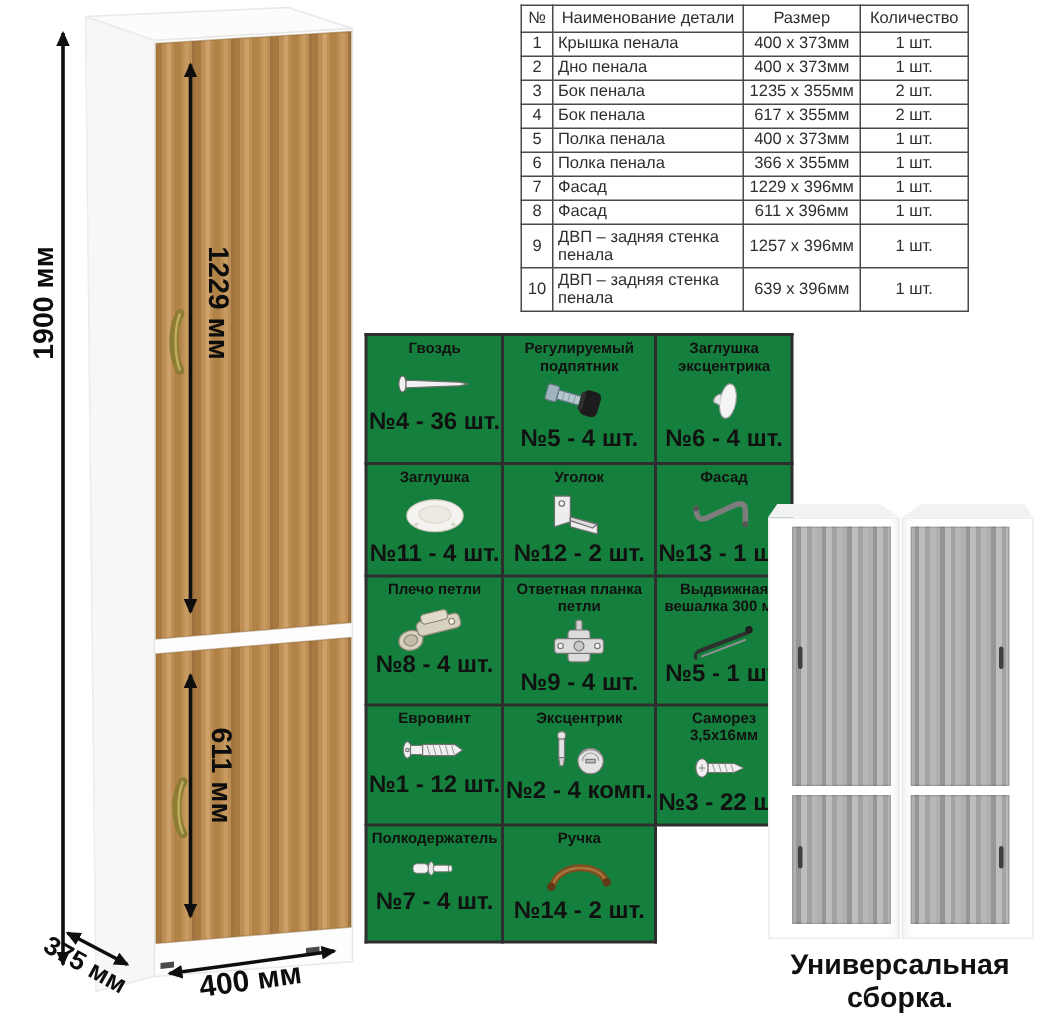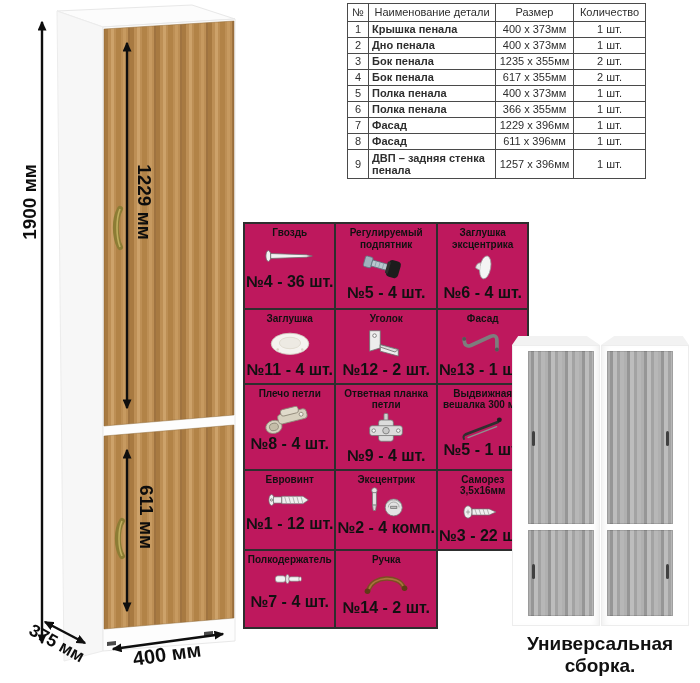--- a/index.html
+++ b/index.html
@@ -8,25 +8,25 @@
   
   .dim{position:absolute;font-weight:700;color:#0d0d0d;text-align:center;
        line-height:26px;white-space:nowrap;font-size:19px;}
   
   table.parts{position:absolute;left:347px;top:3px;width:298px;border-collapse:collapse;
       table-layout:fixed;font-size:11px;color:#2e2e2e;}
   table.parts th,table.parts td{border:1px solid #4a4a4a;padding:0 3px;line-height:1.12;
       font-weight:400;overflow:hidden;}
   table.parts th{height:17px;text-align:center;}
   table.parts td{height:15px;text-align:center;}
-  table.parts td.nm{text-align:left;font-weight:bold;}
+  table.parts td.nm{text-align:left;}
   table.parts tr.tall td{height:28px;}
   
   table.hw{position:absolute;left:243px;top:222px;border-collapse:collapse;table-layout:fixed;}
-  table.hw td{border:2px solid #2e2e2e;width:85px;padding:0;vertical-align:top;background:#be185d;}
+  table.hw td{border:2px solid #2e2e2e;width:85px;padding:0;vertical-align:top;background:#15803d;}
   table.hw td.empty{border:none;background:transparent;}
   .hwcell{height:100%;display:flex;flex-direction:column;align-items:center;
       justify-content:space-between;padding:3px 1px 4px;box-sizing:border-box;}
   .hw-name{font-size:10px;font-weight:700;text-align:center;line-height:1.15;color:#111;}
   .hw-count{font-size:16px;font-weight:700;color:#111;white-space:nowrap;}
   .hw-icon{flex:1;display:flex;align-items:center;justify-content:center;min-height:0;}
   .hw-icon svg{display:block;}
   tr.hr1{height:86px}tr.hr2{height:61px}tr.hr3{height:85px}tr.hr4{height:56px}tr.hr5{height:78px}
   
   .mini{position:absolute;top:336px;width:88px;height:290px;}
@@ -155,20 +155,26 @@
       <td class="nm">Фасад</td>
       <td>611 х 396мм</td>
       <td>1 шт.</td>
     </tr>
     <tr class="tall">
       <td>9</td>
       <td class="nm">ДВП – задняя стенка пенала</td>
       <td>1257 х 396мм</td>
       <td>1 шт.</td>
     </tr>
+    <tr class="tall">
+      <td>10</td>
+      <td class="nm">ДВП – задняя стенка пенала</td>
+      <td>639 х 396мм</td>
+      <td>1 шт.</td>
+    </tr>
   </tbody>
     </table>
 
   <table class="hw">
     <tbody>
         <tr class="hr1">
       <td>
             <div class="hwcell">
         <div class="hw-name">Гвоздь</div>
         <div class="hw-icon">

